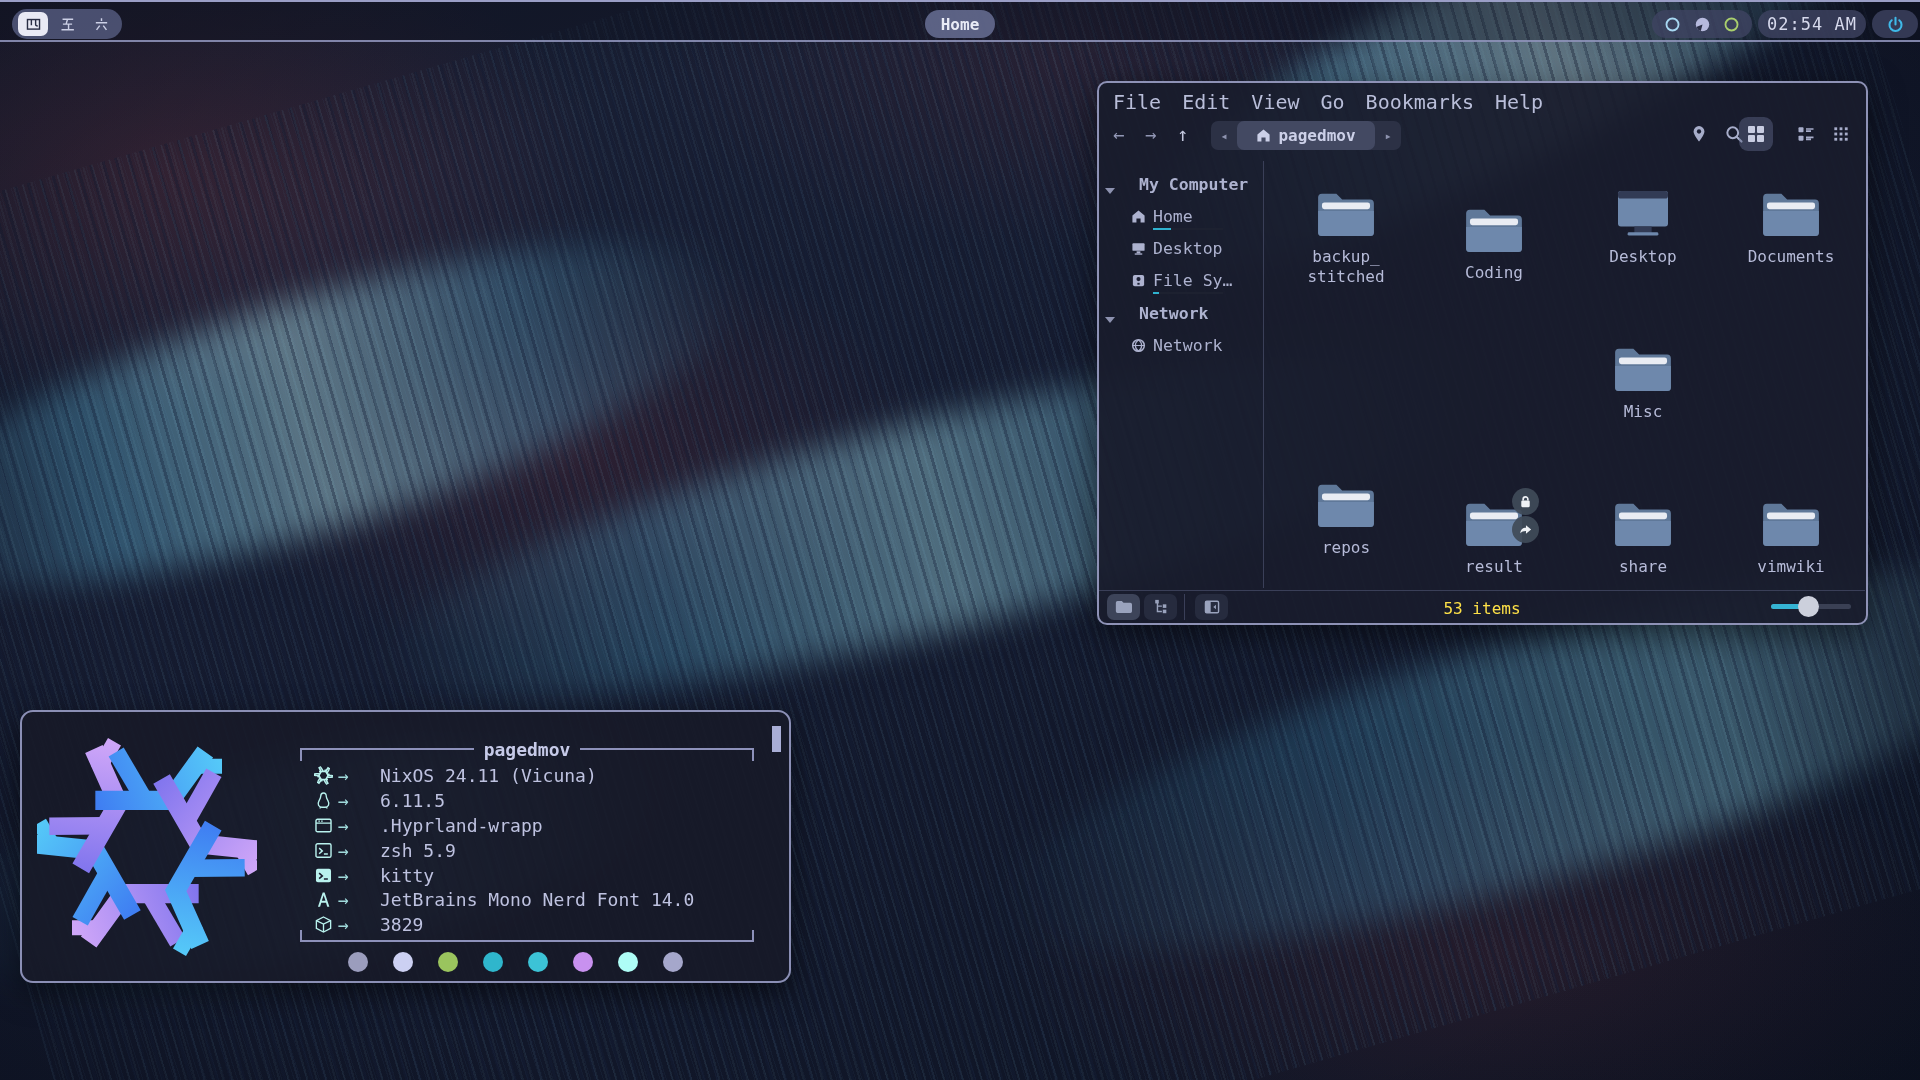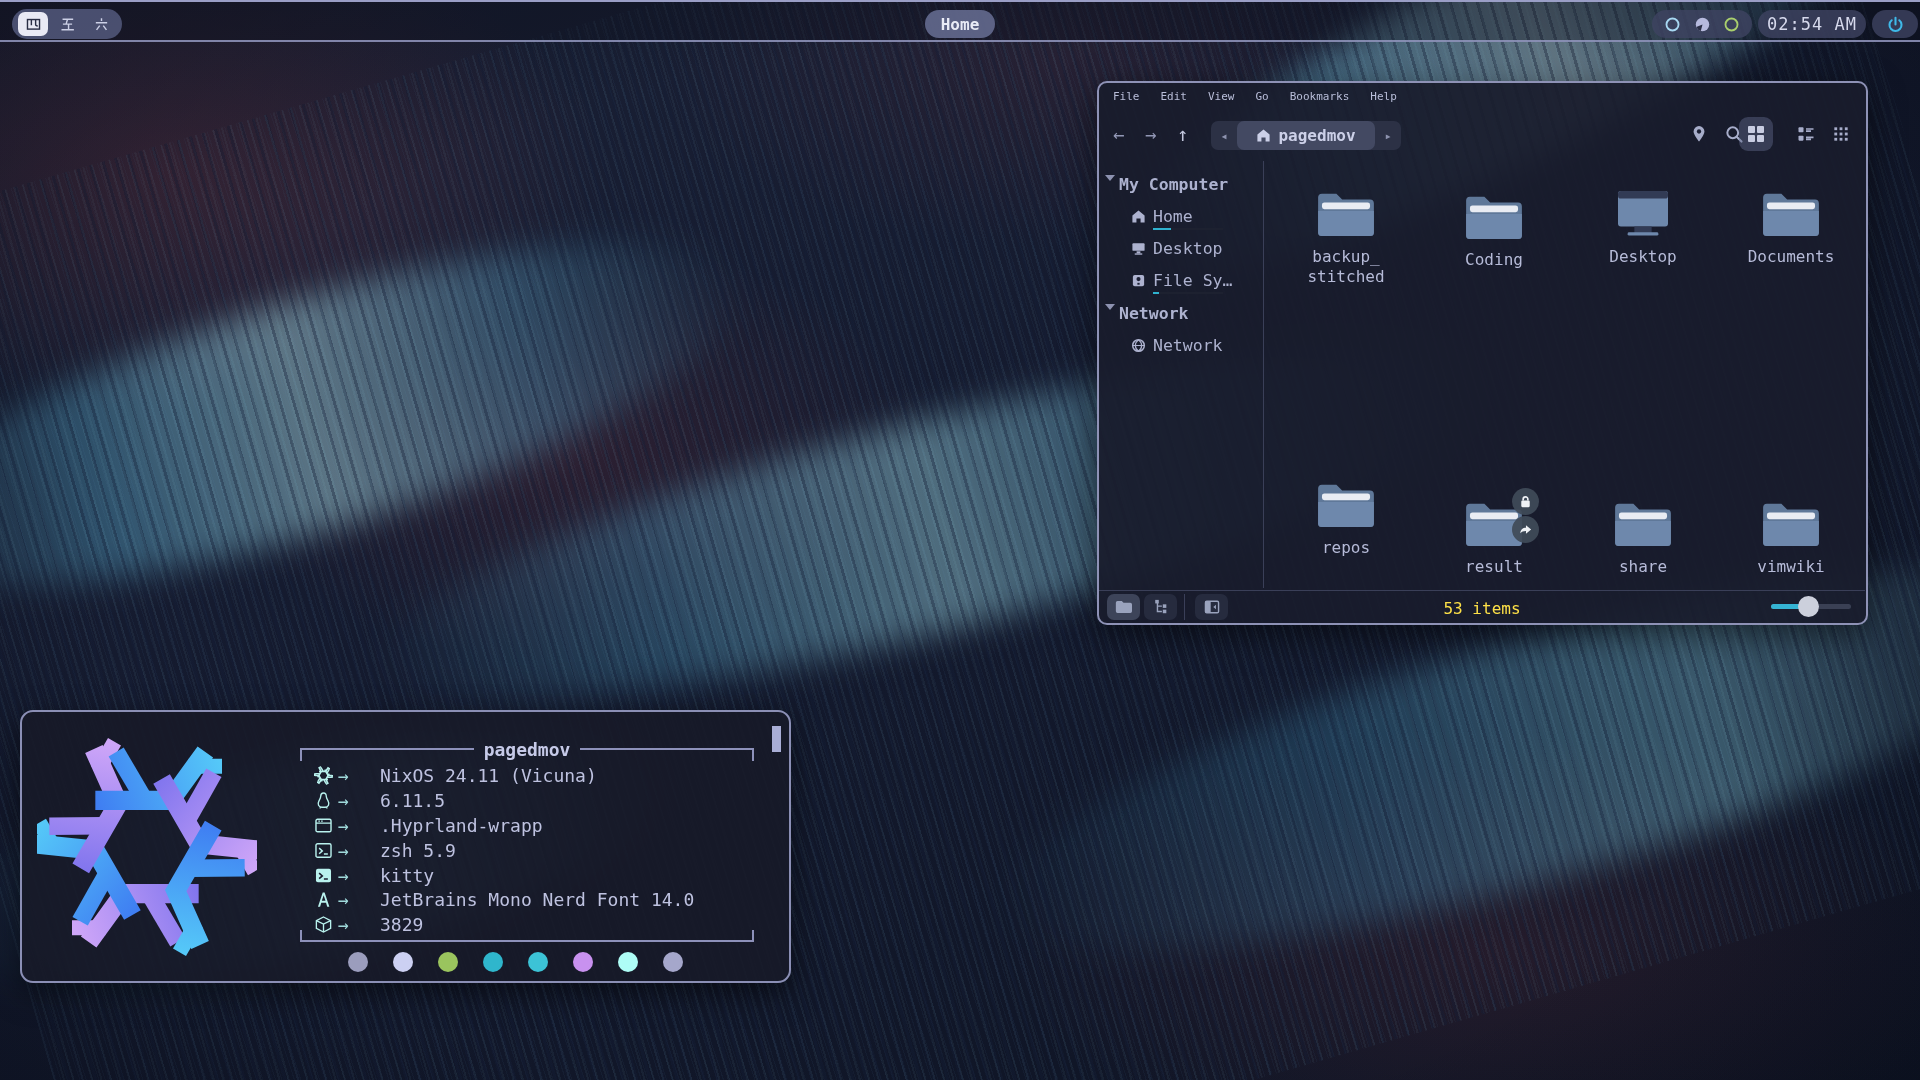--- a/index.html
+++ b/index.html
@@ -49,38 +49,38 @@
     color:#e9ebf6; font-size:16px; font-weight:bold; }
   #circles-pill { left:1652px; width:100px; justify-content:space-evenly; background:rgba(62,68,98,.8); }
   #clock-pill { left:1758px; width:108px; justify-content:center; background:rgba(62,68,98,.8);
     color:#d6d9ec; font-size:17px; letter-spacing:1px; }
   #power-pill { left:1872px; width:46px; justify-content:center; background:rgba(62,68,98,.8); }
 
   
   #fm { position:absolute; left:1097px; top:81px; width:771px; height:544px;
     background:rgba(25,28,44,.93); border:2.5px solid #8e92b6; border-radius:10px;
     box-shadow:0 10px 34px rgba(0,0,0,.5); color:#b9bed9; }
-  #fm-menubar { position:absolute; left:14px; top:7px; display:flex; gap:21px; font-size:11px; }
+  #fm-menubar { position:absolute; left:14px; top:7px; display:flex; gap:21px; font-size:20px; }
   .menu-item { cursor:default; }
   #fm-toolbar { position:absolute; left:0; top:34px; width:100%; height:42px; }
   .navarrow { position:absolute; top:6px; font-size:19px; color:#9297b5; }
   #pathbar { position:absolute; left:112px; top:4px; width:190px; height:29px;
     background:#2c3145; border-radius:7px; display:flex; align-items:center; }
   .path-step { color:#8d92ae; font-size:12px; width:26px; text-align:center; }
   #path-seg { height:29px; flex:1; background:#434962; border-radius:7px; display:flex;
     align-items:center; justify-content:center; gap:7px; color:#ccd0e8; font-size:16px; font-weight:bold; }
   .tool-ico { position:absolute; top:7px; width:20px; height:20px; color:#a7adca; }
   #grid-btn { position:absolute; left:640px; top:0px; width:34px; height:34px;
     background:rgba(96,104,138,.45); border-radius:9px; }
   #grid-btn svg { position:absolute; left:7px; top:7px; }
 
   #fm-body { position:absolute; left:0; top:78px; width:766px; height:427px; }
   #fm-sidebar { position:absolute; left:0; top:0; width:165px; height:100%;
     border-right:1px solid #3a3f58; font-size:16.5px; color:#adb2cf; }
-  .side-header { display:flex; align-items:flex-start; gap:4px; margin:14px 0 0 6px; font-weight:bold; }
+  .side-header { display:flex; align-items:flex-end; gap:24px; margin:14px 0 0 6px; font-weight:bold; }
   .tri { width:0; height:0; border-left:5px solid transparent; border-right:5px solid transparent;
     border-top:6px solid #8d92b0; }
   .side-item { display:flex; align-items:center; gap:7px; margin:13px 0 0 32px; position:relative; }
   .side-item svg { width:15px; height:15px; flex:0 0 15px; }
   .uline { position:absolute; left:22px; bottom:-4px; width:70px; height:2px;
     background:linear-gradient(90deg,#2fb2cf 0 18px,#1d2130 18px); }
   .uline.tiny { width:70px;
     background:linear-gradient(90deg,#2fb2cf 0 6px,#1d2130 6px); }
 
   #fm-files { position:absolute; left:166px; top:0; width:600px; height:100%; }
@@ -305,21 +305,21 @@
         <svg class="bigicon" viewBox="0 0 64 52">
           <path d="M3 10a4 4 0 0 1 4-4h15l6 6h29a4 4 0 0 1 4 4v30a4 4 0 0 1-4 4H7a4 4 0 0 1-4-4Z" fill="#5f7899"></path>
           <rect x="7" y="15" width="50" height="7" rx="2.5" fill="#e9ecf3"></rect>
           <path d="M3 24h58v22a4 4 0 0 1-4 4H7a4 4 0 0 1-4-4Z" fill="#6e88ac"></path>
         </svg>
         <div class="flabel">
             <span>backup_</span>
             <span>stitched</span>
           </div>
       </div>
-      <div class="cell" style="left:155px;top:14px">
+      <div class="cell" style="left:155px;top:27px">
         <svg class="bigicon" viewBox="0 0 64 52">
           <path d="M3 10a4 4 0 0 1 4-4h15l6 6h29a4 4 0 0 1 4 4v30a4 4 0 0 1-4 4H7a4 4 0 0 1-4-4Z" fill="#5f7899"></path>
           <rect x="7" y="15" width="50" height="7" rx="2.5" fill="#e9ecf3"></rect>
           <path d="M3 24h58v22a4 4 0 0 1-4 4H7a4 4 0 0 1-4-4Z" fill="#6e88ac"></path>
         </svg>
         <div class="flabel">
             <span>Coding</span>
             <span></span>
           </div>
       </div>
@@ -340,20 +340,31 @@
           <path d="M3 10a4 4 0 0 1 4-4h15l6 6h29a4 4 0 0 1 4 4v30a4 4 0 0 1-4 4H7a4 4 0 0 1-4-4Z" fill="#5f7899"></path>
           <rect x="7" y="15" width="50" height="7" rx="2.5" fill="#e9ecf3"></rect>
           <path d="M3 24h58v22a4 4 0 0 1-4 4H7a4 4 0 0 1-4-4Z" fill="#6e88ac"></path>
         </svg>
         <div class="flabel">
             <span>Documents</span>
             <span></span>
           </div>
       </div>
 
+      <div class="cell" style="left:304px;top:166px">
+        <svg class="bigicon" viewBox="0 0 64 52">
+          <path d="M3 10a4 4 0 0 1 4-4h15l6 6h29a4 4 0 0 1 4 4v30a4 4 0 0 1-4 4H7a4 4 0 0 1-4-4Z" fill="#5f7899"></path>
+          <rect x="7" y="15" width="50" height="7" rx="2.5" fill="#e9ecf3"></rect>
+          <path d="M3 24h58v22a4 4 0 0 1-4 4H7a4 4 0 0 1-4-4Z" fill="#6e88ac"></path>
+        </svg>
+        <div class="flabel">
+            <span>Misc</span>
+            <span></span>
+          </div>
+      </div>
 
       <div class="cell" style="left:7px;top:302px">
         <svg class="bigicon" viewBox="0 0 64 52">
           <path d="M3 10a4 4 0 0 1 4-4h15l6 6h29a4 4 0 0 1 4 4v30a4 4 0 0 1-4 4H7a4 4 0 0 1-4-4Z" fill="#5f7899"></path>
           <rect x="7" y="15" width="50" height="7" rx="2.5" fill="#e9ecf3"></rect>
           <path d="M3 24h58v22a4 4 0 0 1-4 4H7a4 4 0 0 1-4-4Z" fill="#6e88ac"></path>
         </svg>
         <div class="flabel">
             <span>repos</span>
             <span></span>

